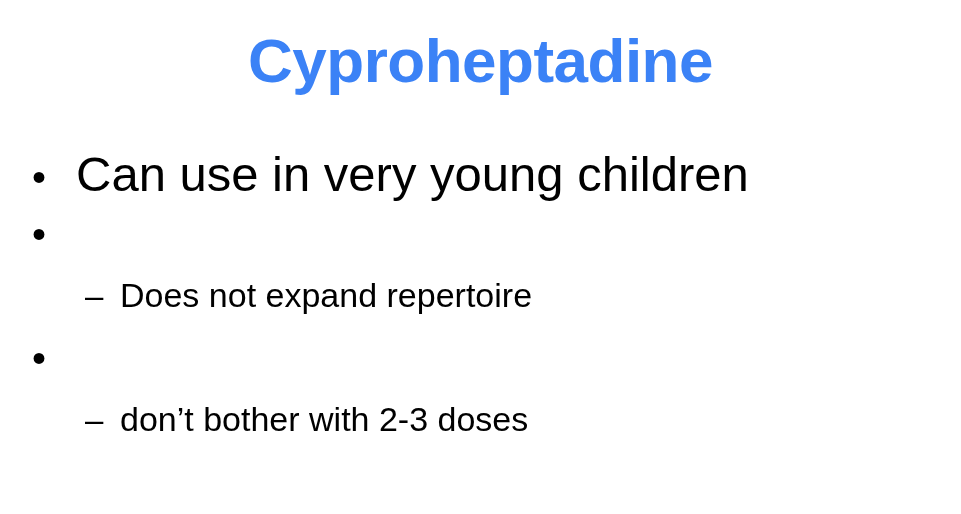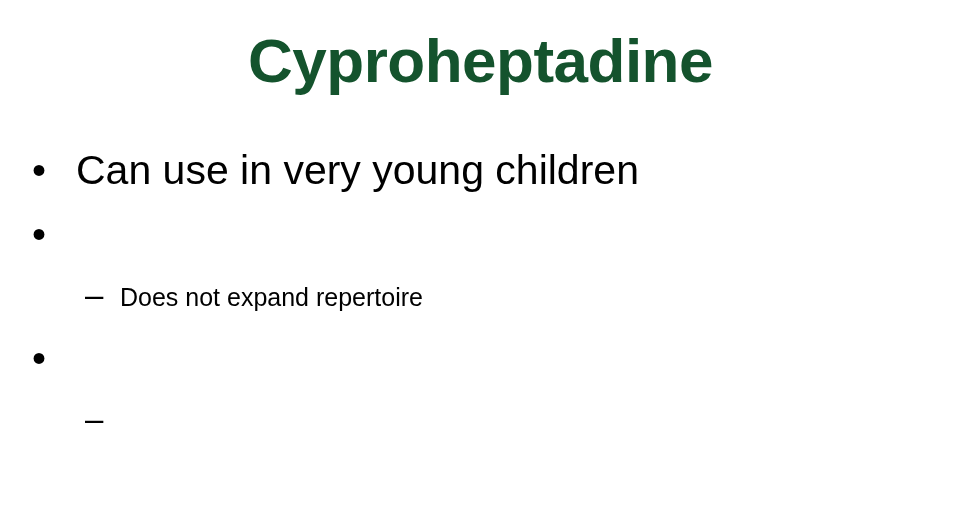--- a/index.html
+++ b/index.html
@@ -23,21 +23,21 @@
   #slide-title {
     position: absolute;
     left: 0;
     top: 28px;
     width: 961px;
     text-align: center;
     font-size: 62px;
     font-weight: bold;
     line-height: 1.08;
     letter-spacing: -0.5px;
-    color: #14532d;
+    color: #3b82f6;
     white-space: nowrap;
   }
 
   
   #body-list {
     position: absolute;
     left: 0;
     top: 150px;
     width: 961px;
   }
@@ -54,40 +54,40 @@
     height: 64px;
   }
   .lvl1 .marker {
     width: 44px;
     flex: 0 0 44px;
     font-size: 40px;
     line-height: 1;
     text-align: left;
   }
   .lvl1 .bullet-text {
-    font-size: 41px;
+    font-size: 49px;
     line-height: 1;
     font-weight: normal;
     white-space: nowrap;
   }
 
   
   .lvl2 {
     padding-left: 85px;
     height: 60px;
   }
   .lvl2 .marker {
     width: 35px;
     flex: 0 0 35px;
     font-size: 33px;
     line-height: 1;
     text-align: left;
   }
   .lvl2 .bullet-text {
-    font-size: 25px;
+    font-size: 34px;
     line-height: 1;
     font-weight: normal;
     white-space: nowrap;
   }
 </style>
 </head>
 <body>
 
 <div id="slide">
 
@@ -108,16 +108,17 @@
       <span class="marker">–</span>
       <span class="bullet-text">Does not expand repertoire</span>
     </div>
 
     <div class="bullet-row lvl1">
       <span class="marker">•</span>
     </div>
 
     <div class="bullet-row lvl2">
       <span class="marker">–</span>
+      <span class="bullet-text">don’t bother with 2-3 doses</span>
     </div>
 
   </div>
 </div>
 
 </body></html>

